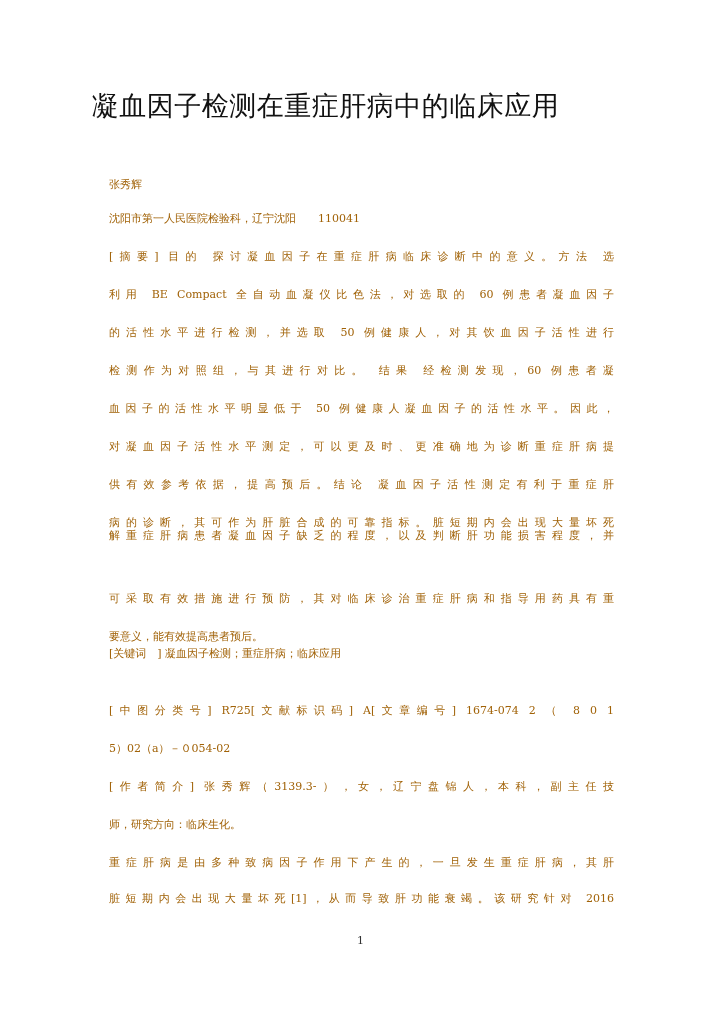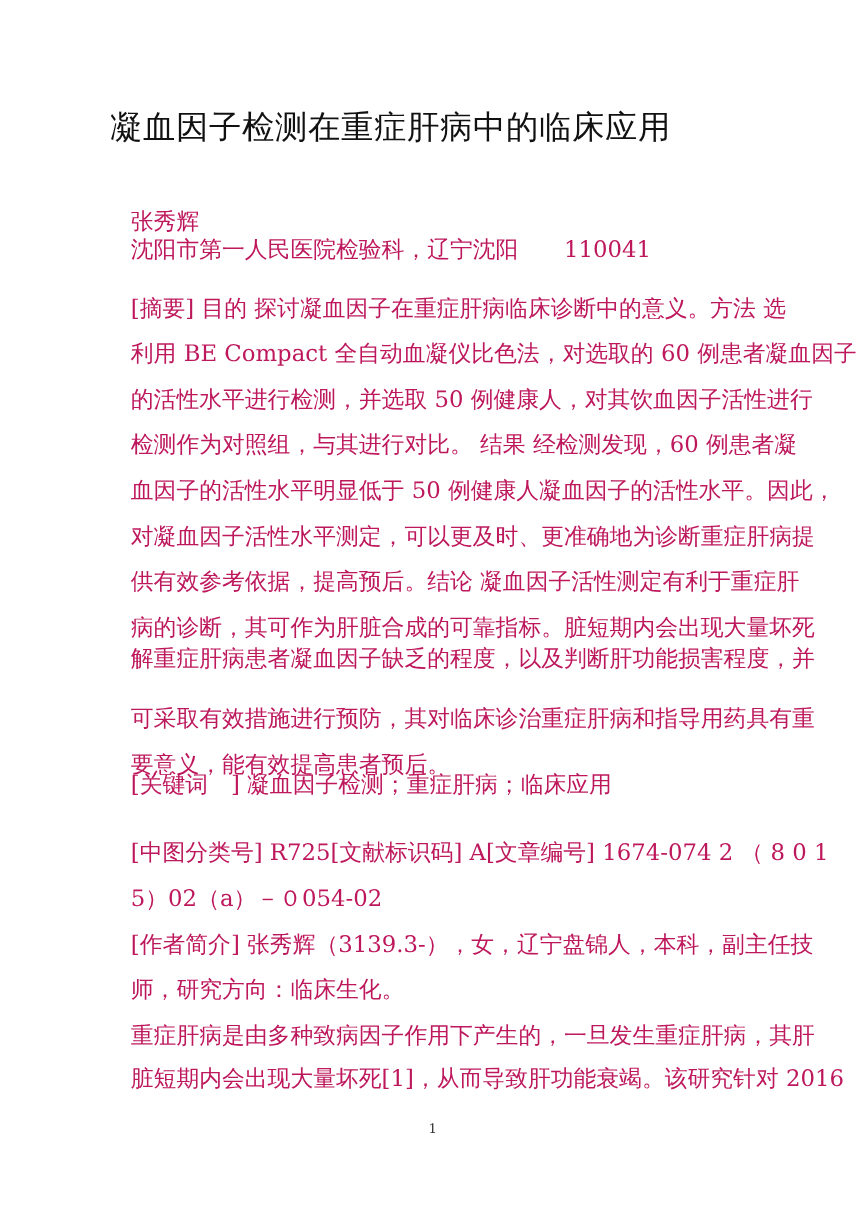--- a/index.html
+++ b/index.html
@@ -1,43 +1,43 @@
 <!DOCTYPE html>
 <html><head>
 <meta charset="utf-8">
 <style>
   html, body { margin:0; padding:0; background:#ffffff; }
   body { width:721px; height:1020px; position:relative; overflow:hidden;
          font-family:"DejaVu Serif","Liberation Serif",serif; color:#111; }
   .title { position:absolute; left:0; top:88px; width:651px; text-align:center;
            font-size:27px; letter-spacing:0.5px; color:#111; }
-  .line { position:absolute; left:109px; width:505px; font-size:19px;
-          white-space:nowrap; line-height:20px; color:#be185d; }
+  .line { position:absolute; left:109px; width:505px; font-size:11px;
+          white-space:nowrap; line-height:20px; color:#a16207; }
   .just { text-align:justify; text-align-last:justify; }
   .pagenum { position:absolute; left:0; width:721px; top:934px; text-align:center;
              font-size:11px; color:#333; }
 </style>
 </head>
 <body>
 
 <div>
   <div class="title">凝血因子检测在重症肝病中的临床应用</div>
 
   <div class="line" style="top:175px">张秀辉</div>
-  <div class="line" style="top:198px">沈阳市第一人民医院检验科，辽宁沈阳　　110041</div>
+  <div class="line" style="top:209px">沈阳市第一人民医院检验科，辽宁沈阳　　110041</div>
 
   <div class="line just" style="top:247px">[摘要] 目的 探讨凝血因子在重症肝病临床诊断中的意义。方法 选</div>
   <div class="line just" style="top:285px">利用 BE Compact 全自动血凝仪比色法，对选取的 60 例患者凝血因子</div>
   <div class="line just" style="top:323px">的活性水平进行检测，并选取 50 例健康人，对其饮血因子活性进行</div>
   <div class="line just" style="top:361px">检测作为对照组，与其进行对比。 结果 经检测发现，60 例患者凝</div>
   <div class="line just" style="top:399px">血因子的活性水平明显低于 50 例健康人凝血因子的活性水平。因此，</div>
   <div class="line just" style="top:437px">对凝血因子活性水平测定，可以更及时、更准确地为诊断重症肝病提</div>
   <div class="line just" style="top:475px">供有效参考依据，提高预后。结论 凝血因子活性测定有利于重症肝</div>
   <div class="line just" style="top:513px">病的诊断，其可作为肝脏合成的可靠指标。脏短期内会出现大量坏死</div>
-  <div class="line just" style="top:539px">解重症肝病患者凝血因子缺乏的程度，以及判断肝功能损害程度，并</div>
+  <div class="line just" style="top:526px">解重症肝病患者凝血因子缺乏的程度，以及判断肝功能损害程度，并</div>
   <div class="line just" style="top:589px">可采取有效措施进行预防，其对临床诊治重症肝病和指导用药具有重</div>
   <div class="line" style="top:627px">要意义，能有效提高患者预后。</div>
 
   <div class="line" style="top:644px">[关键词　] 凝血因子检测；重症肝病；临床应用</div>
   <div class="line just" style="top:701px">[中图分类号] R725[文献标识码] A[文章编号] 1674-074 2 （ 8 0 1</div>
   <div class="line" style="top:739px">5）02（a）－０054-02</div>
 
   <div class="line just" style="top:777px">[作者简介] 张秀辉（3139.3-），女，辽宁盘锦人，本科，副主任技</div>
   <div class="line" style="top:815px">师，研究方向：临床生化。</div>
 

